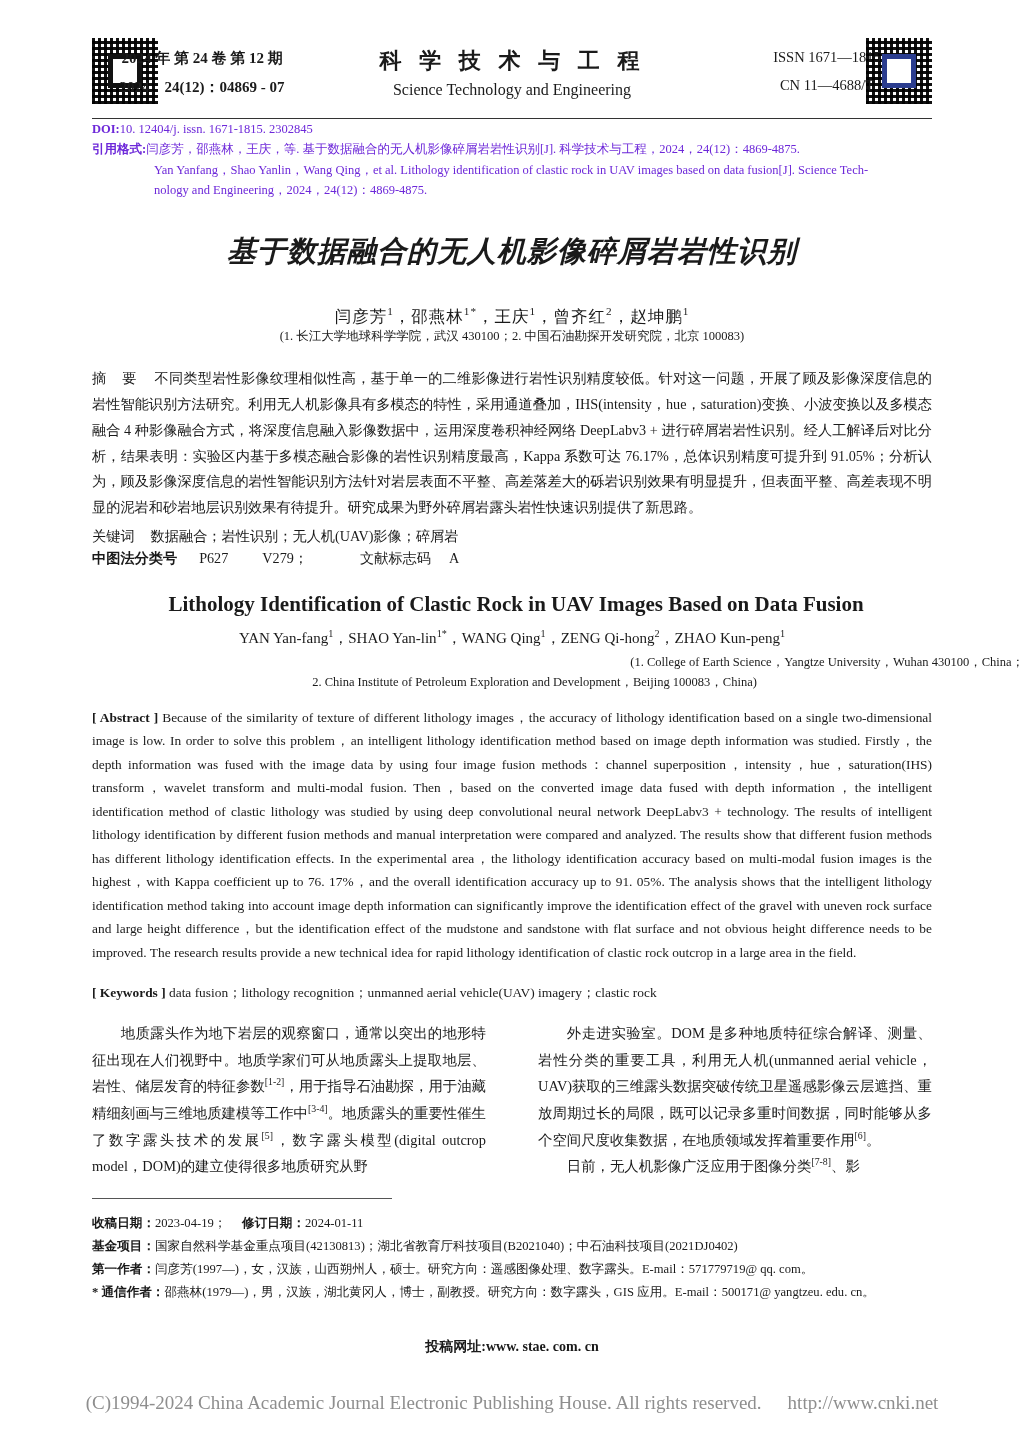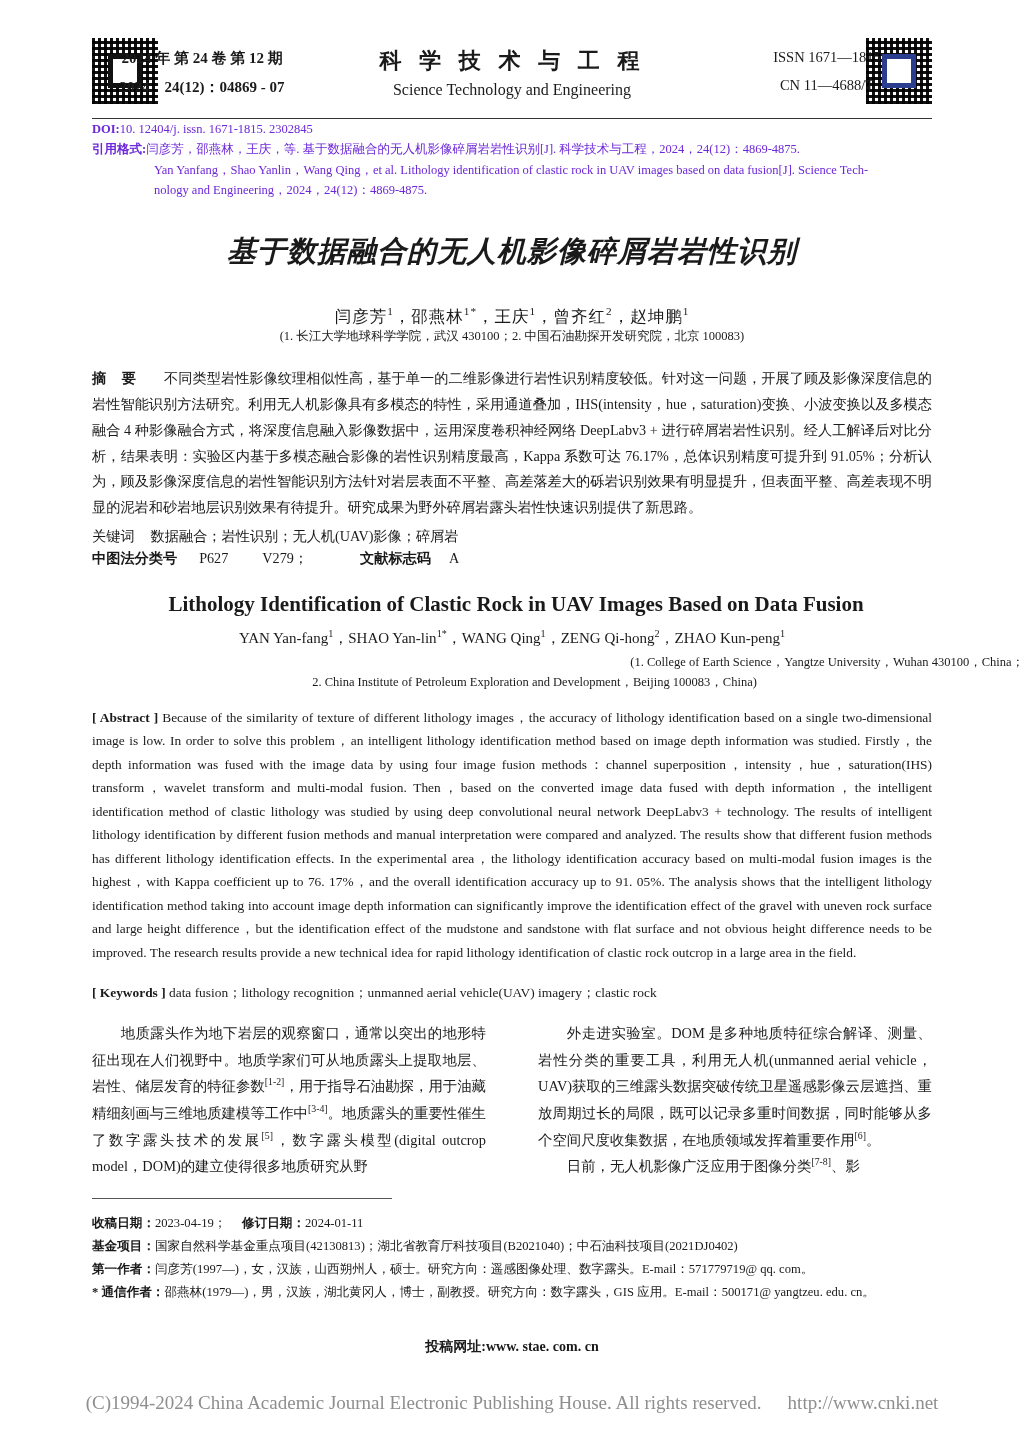--- a/index.html
+++ b/index.html
@@ -147,44 +147,44 @@
   .abs-cn {
     position: absolute;
     left: 92px;
     right: 92px;
     top: 366px;
     font-size: 14.2px;
     line-height: 1.82;
     text-align: justify;
   }
   .abs-cn .lbl {
-    font-weight: 700;
+    font-weight: 400;
     letter-spacing: 6px;
-    margin-right: 22px;
+    margin-right: 12px;
   }
   .kw-cn {
     position: absolute;
     left: 92px;
     right: 92px;
     top: 524px;
     font-size: 14.2px;
     line-height: 1.8;
   }
   .kw-cn .lbl { font-weight: 400; margin-right: 16px; }
   .clc {
     position: absolute;
     left: 92px;
     right: 92px;
     top: 549px;
     font-size: 14.2px;
   }
   .clc .lbl { font-weight: 700; }
   .clc .s1 { margin-left: 22px; }
   .clc .s2 { margin-left: 34px; }
-  .clc .s3 { margin-left: 52px; font-weight: 700; }
+  .clc .s3 { margin-left: 52px; font-weight: 400; }
   .clc .s4 { margin-left: 18px; }
   
   .title-en {
     position: absolute;
     left: 100px; right: 92px;
     top: 592px;
     text-align: center;
     font-size: 21px;
     font-weight: 700;
   }

